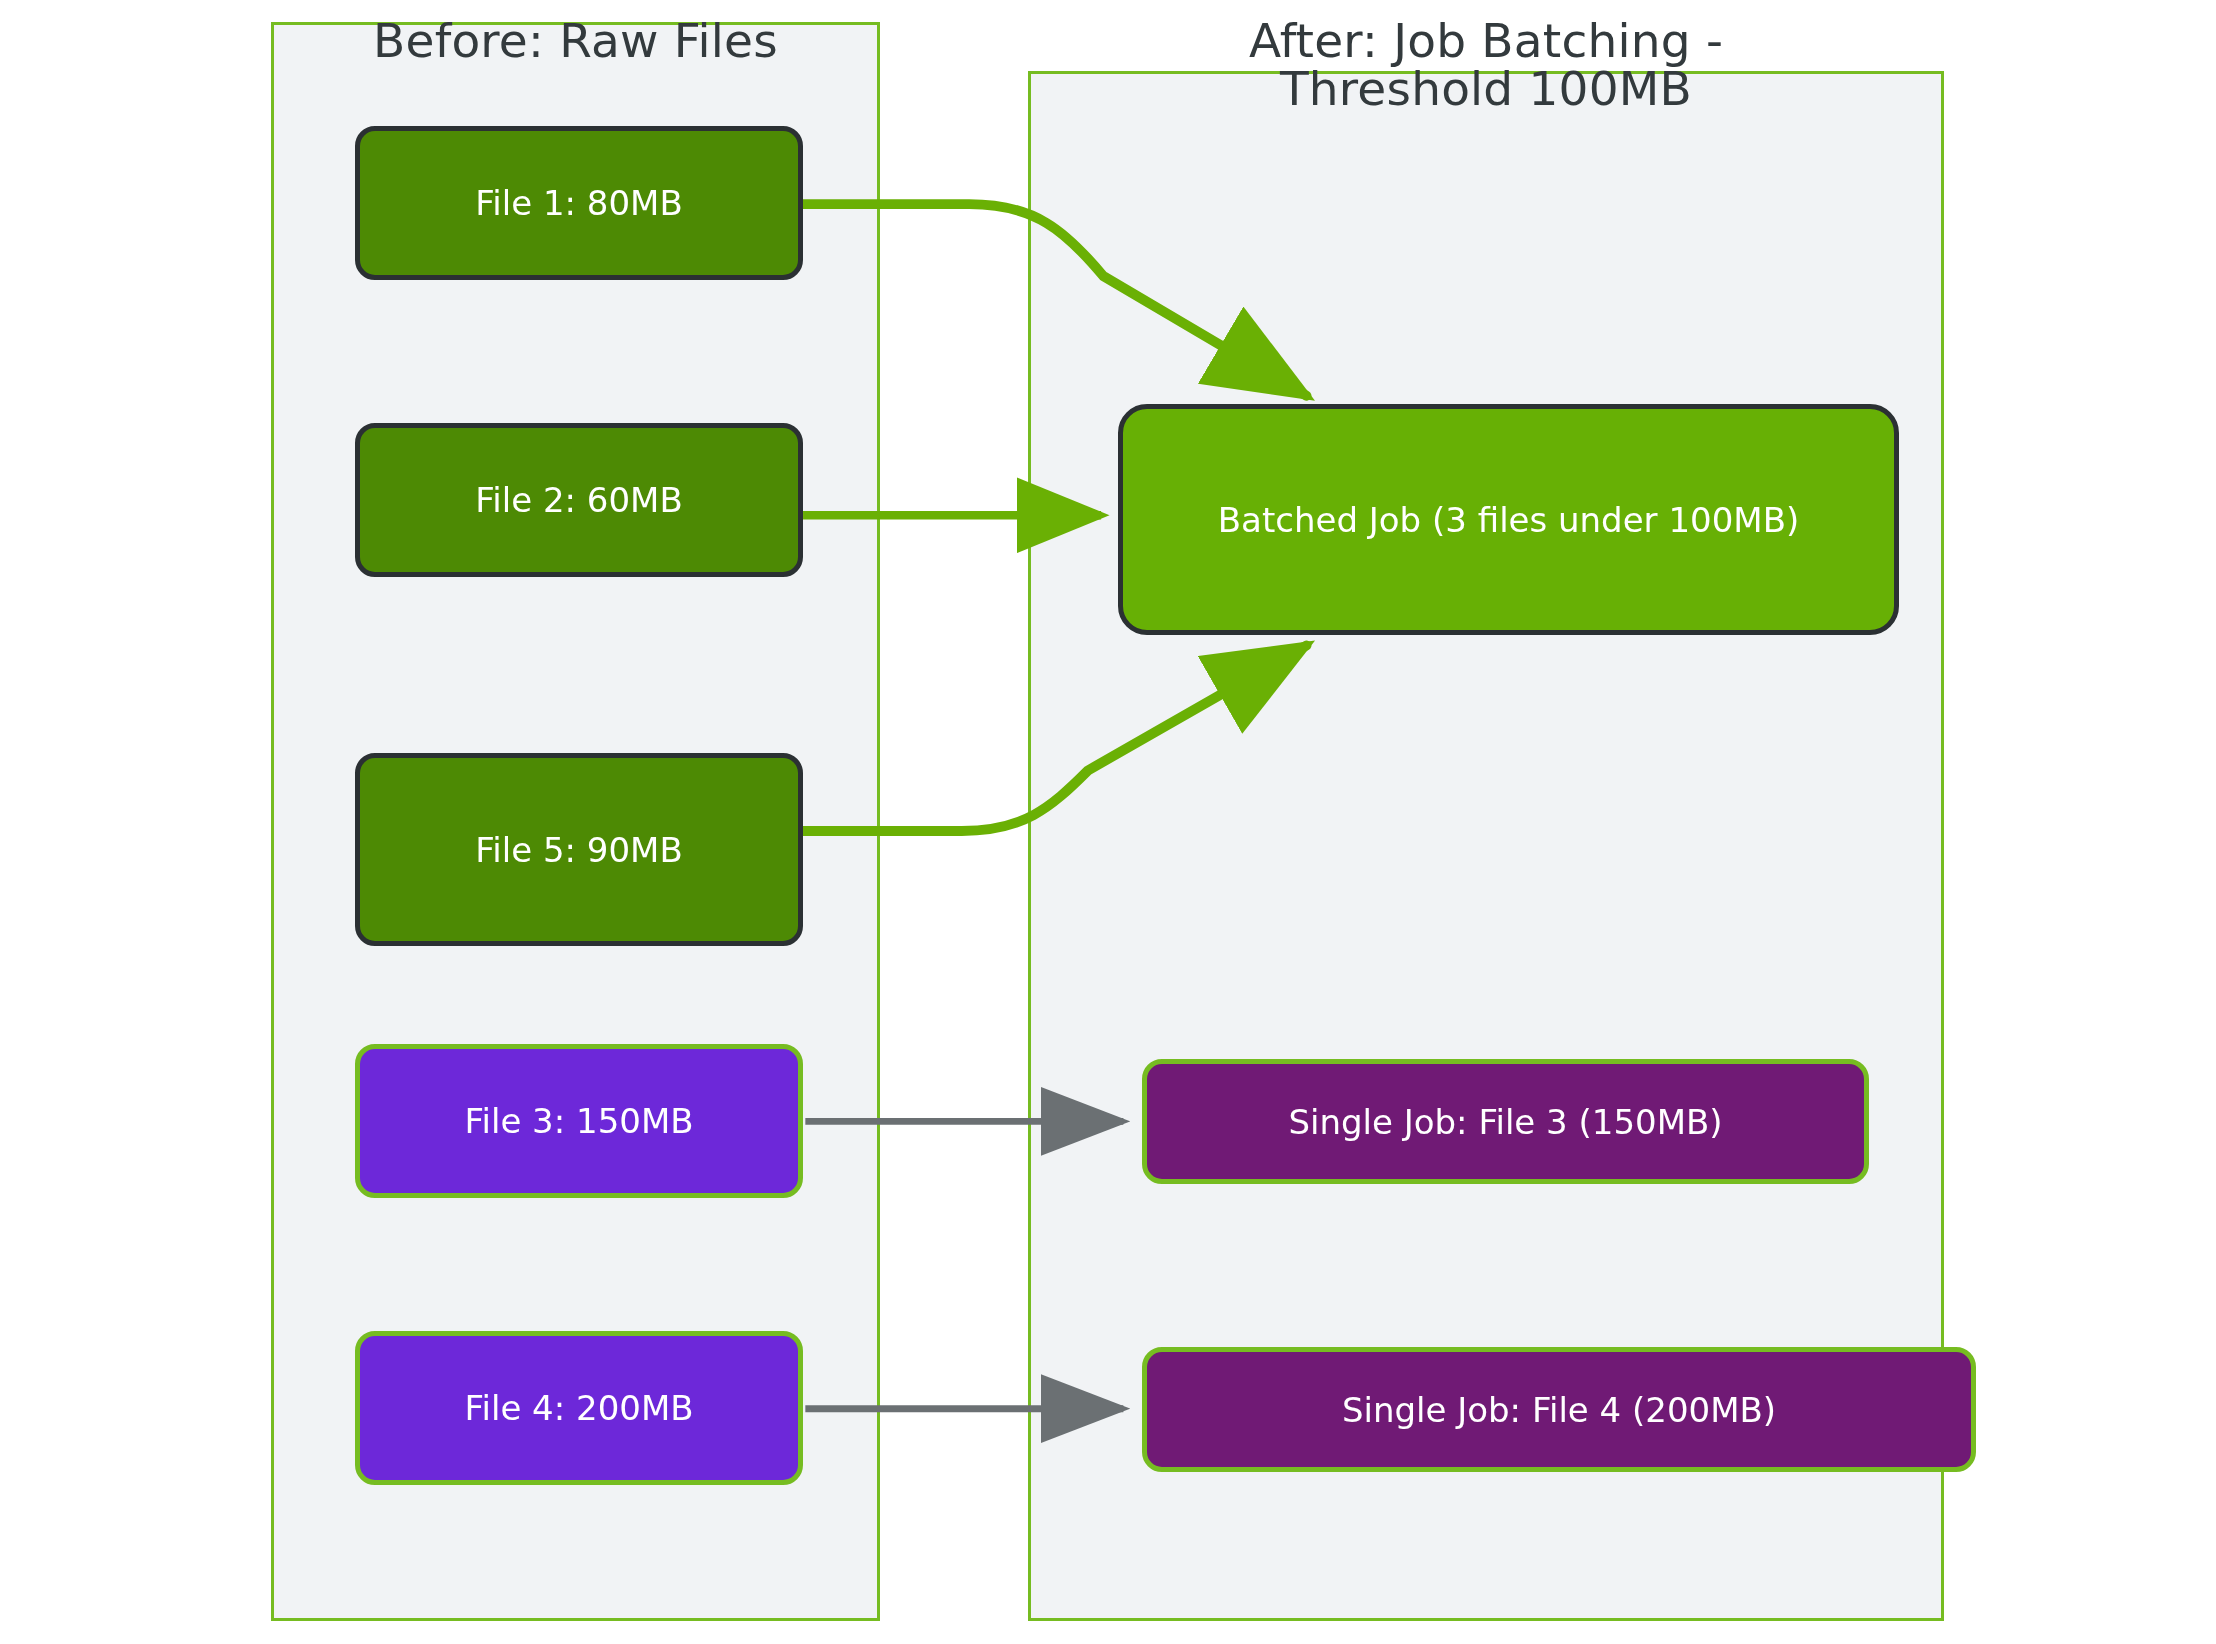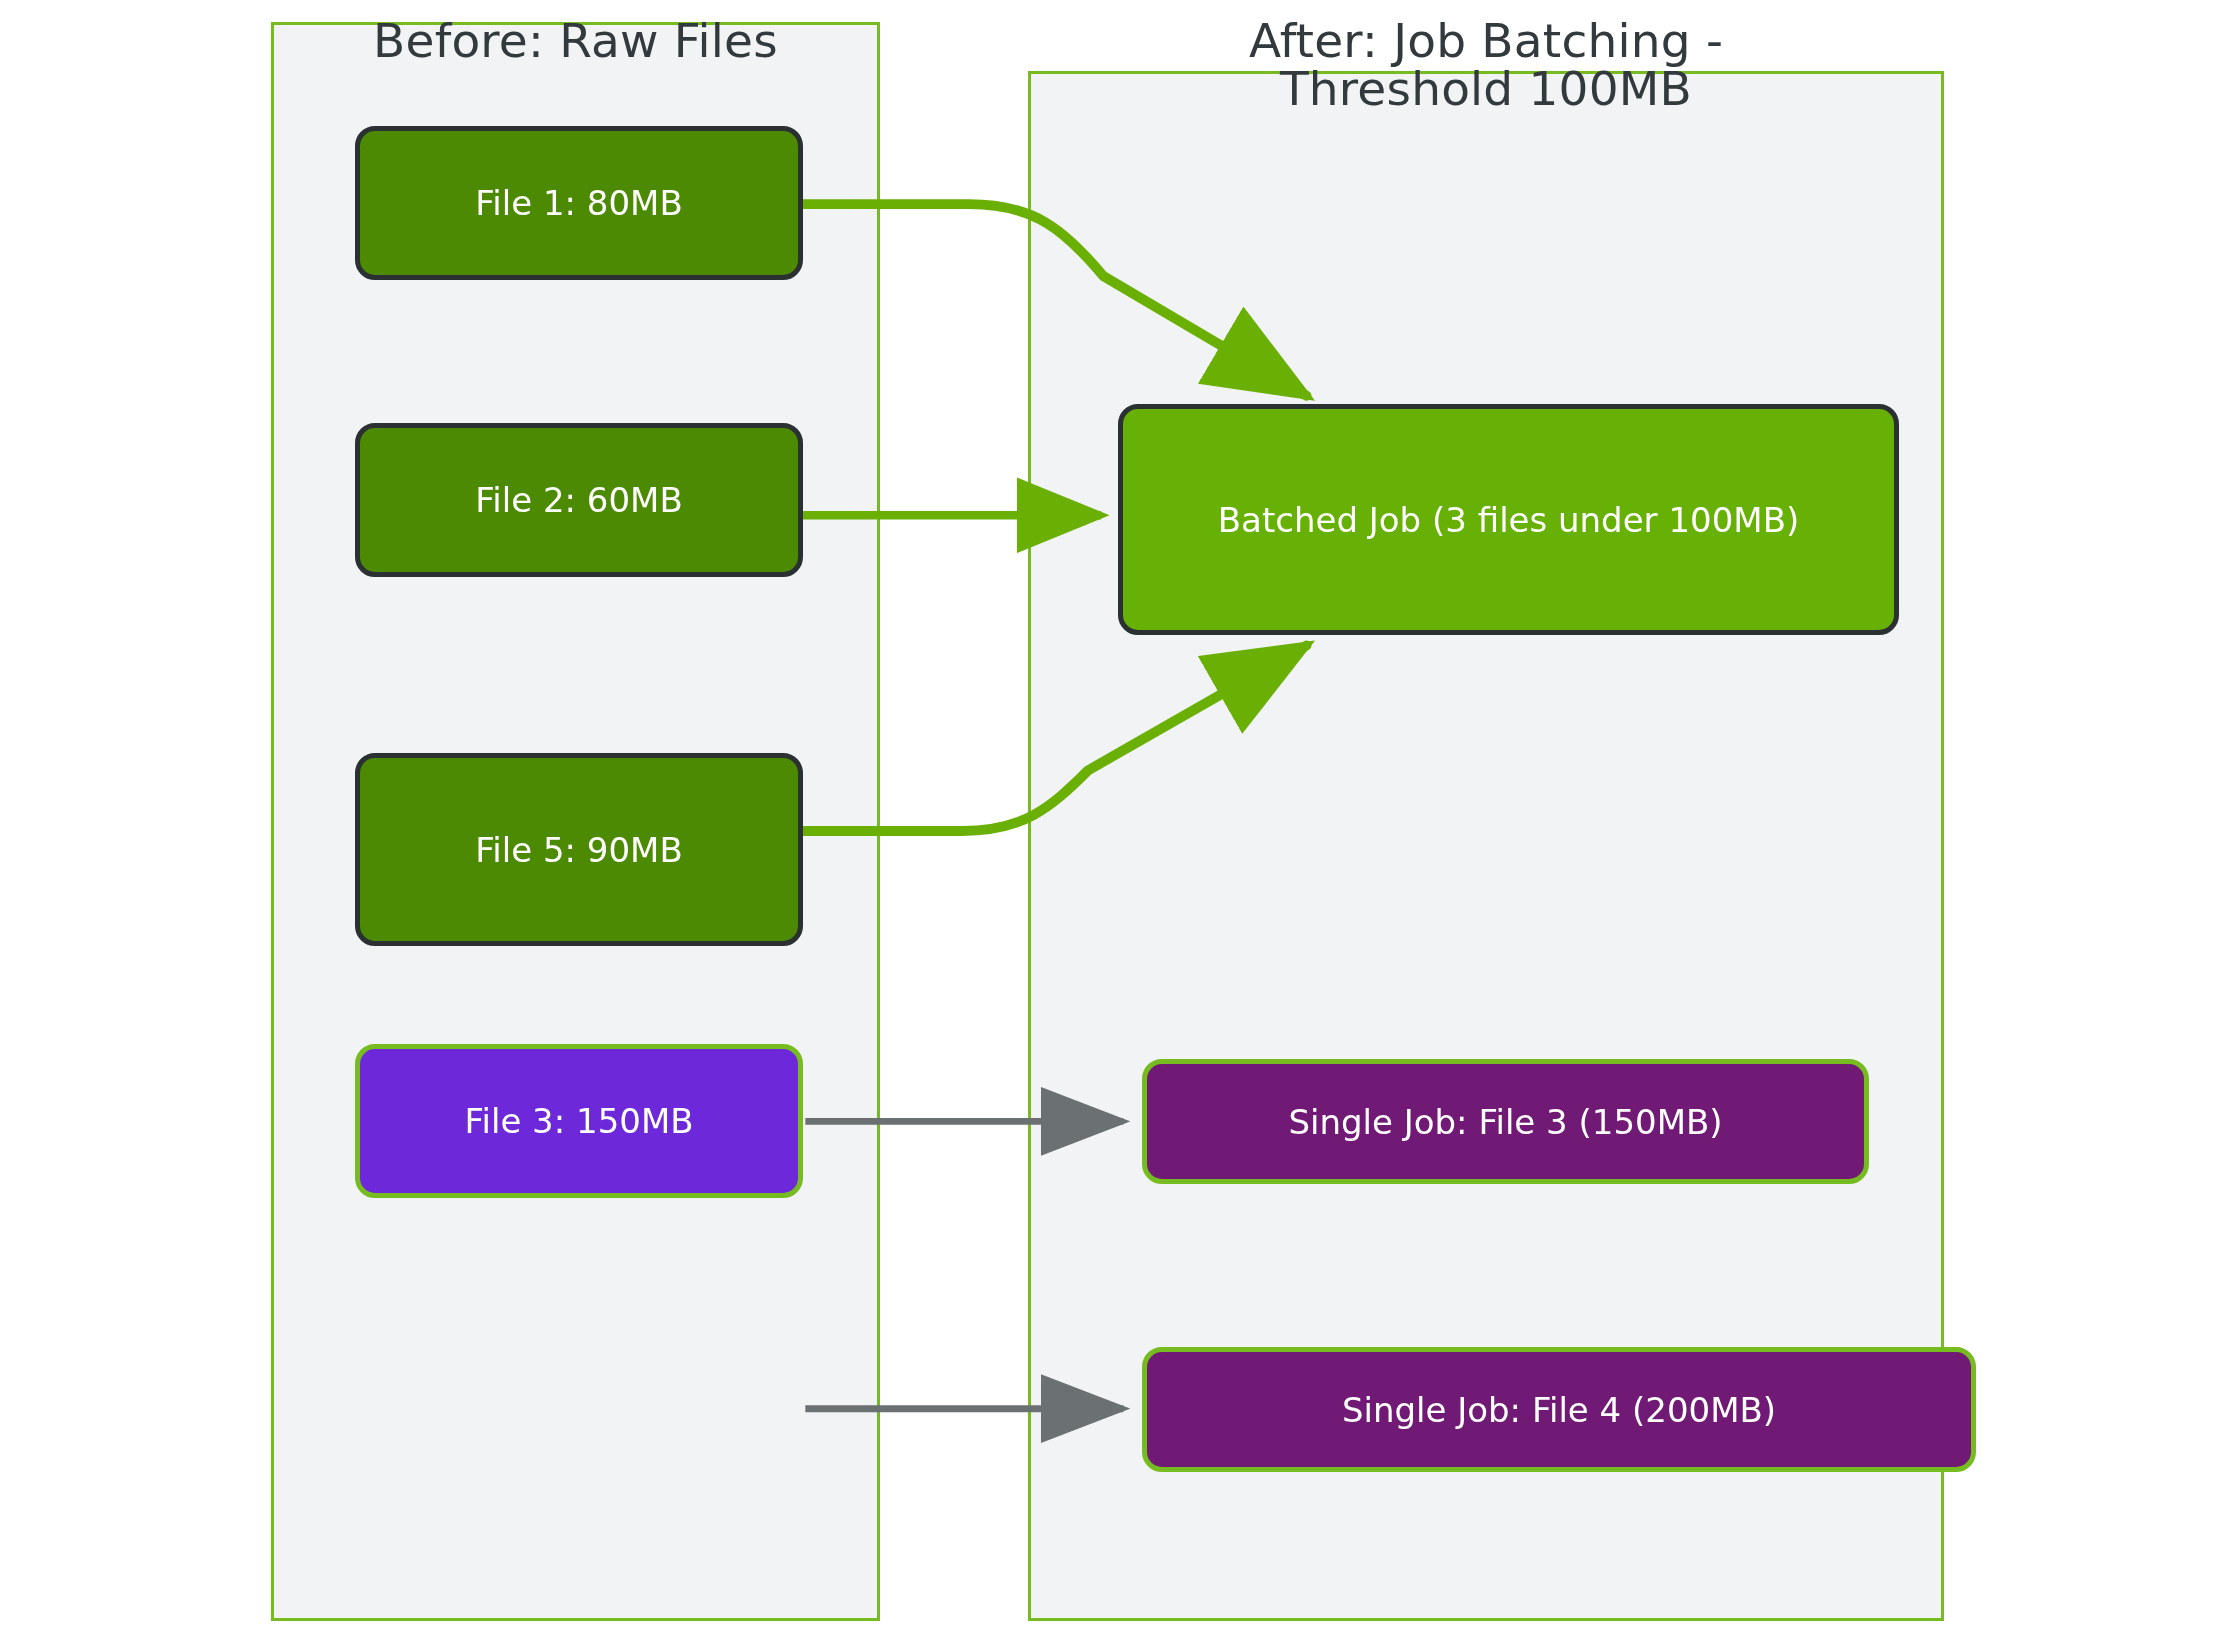--- a/index.html
+++ b/index.html
@@ -29,21 +29,21 @@
   .node.file-large{background:#6d28d9;border:5.4px solid #76bc21;}
   .node.batched   {background:#67b005;border:5.4px solid #2b3033;}
   .node.single    {background:#701a75;border:5.4px solid #76bc21;}
 
   #node-file1{left:355px;top:126px;width:448px;height:154px;}
   #node-file2{left:355px;top:423px;width:448px;height:154px;}
   #node-file5{left:355px;top:753px;width:448px;height:193px;}
   #node-file3{left:355px;top:1044px;width:448px;height:154px;}
   #node-file4{left:355px;top:1331px;width:448px;height:154px;}
 
-  #node-batched{left:1118px;top:404px;width:781px;height:231px;}
+  #node-batched{left:1118px;top:404px;width:781px;height:231px;border-radius:29px;}
   #node-single3{left:1142px;top:1059px;width:727px;height:125px;}
   #node-single4{left:1142px;top:1347px;width:834px;height:125px;}
 
   
   #edges{position:absolute;left:0;top:0;width:2216px;height:1645px;
          pointer-events:none;}
 </style>
 </head>
 <body>
 
@@ -86,20 +86,23 @@
   </div>
 
   <div class="node file-small" id="node-file5">
     <span>File 5: 90MB</span>
   </div>
 
   <div class="node file-large" id="node-file3">
     <span>File 3: 150MB</span>
   </div>
 
+  <div class="node file-large" id="node-file4">
+    <span>File 4: 200MB</span>
+  </div>
 
   <div class="node batched" id="node-batched">
     <span>Batched Job (3 files under 100MB)</span>
   </div>
 
   <div class="node single" id="node-single3">
     <span>Single Job: File 3 (150MB)</span>
   </div>
 
   <div class="node single" id="node-single4">

